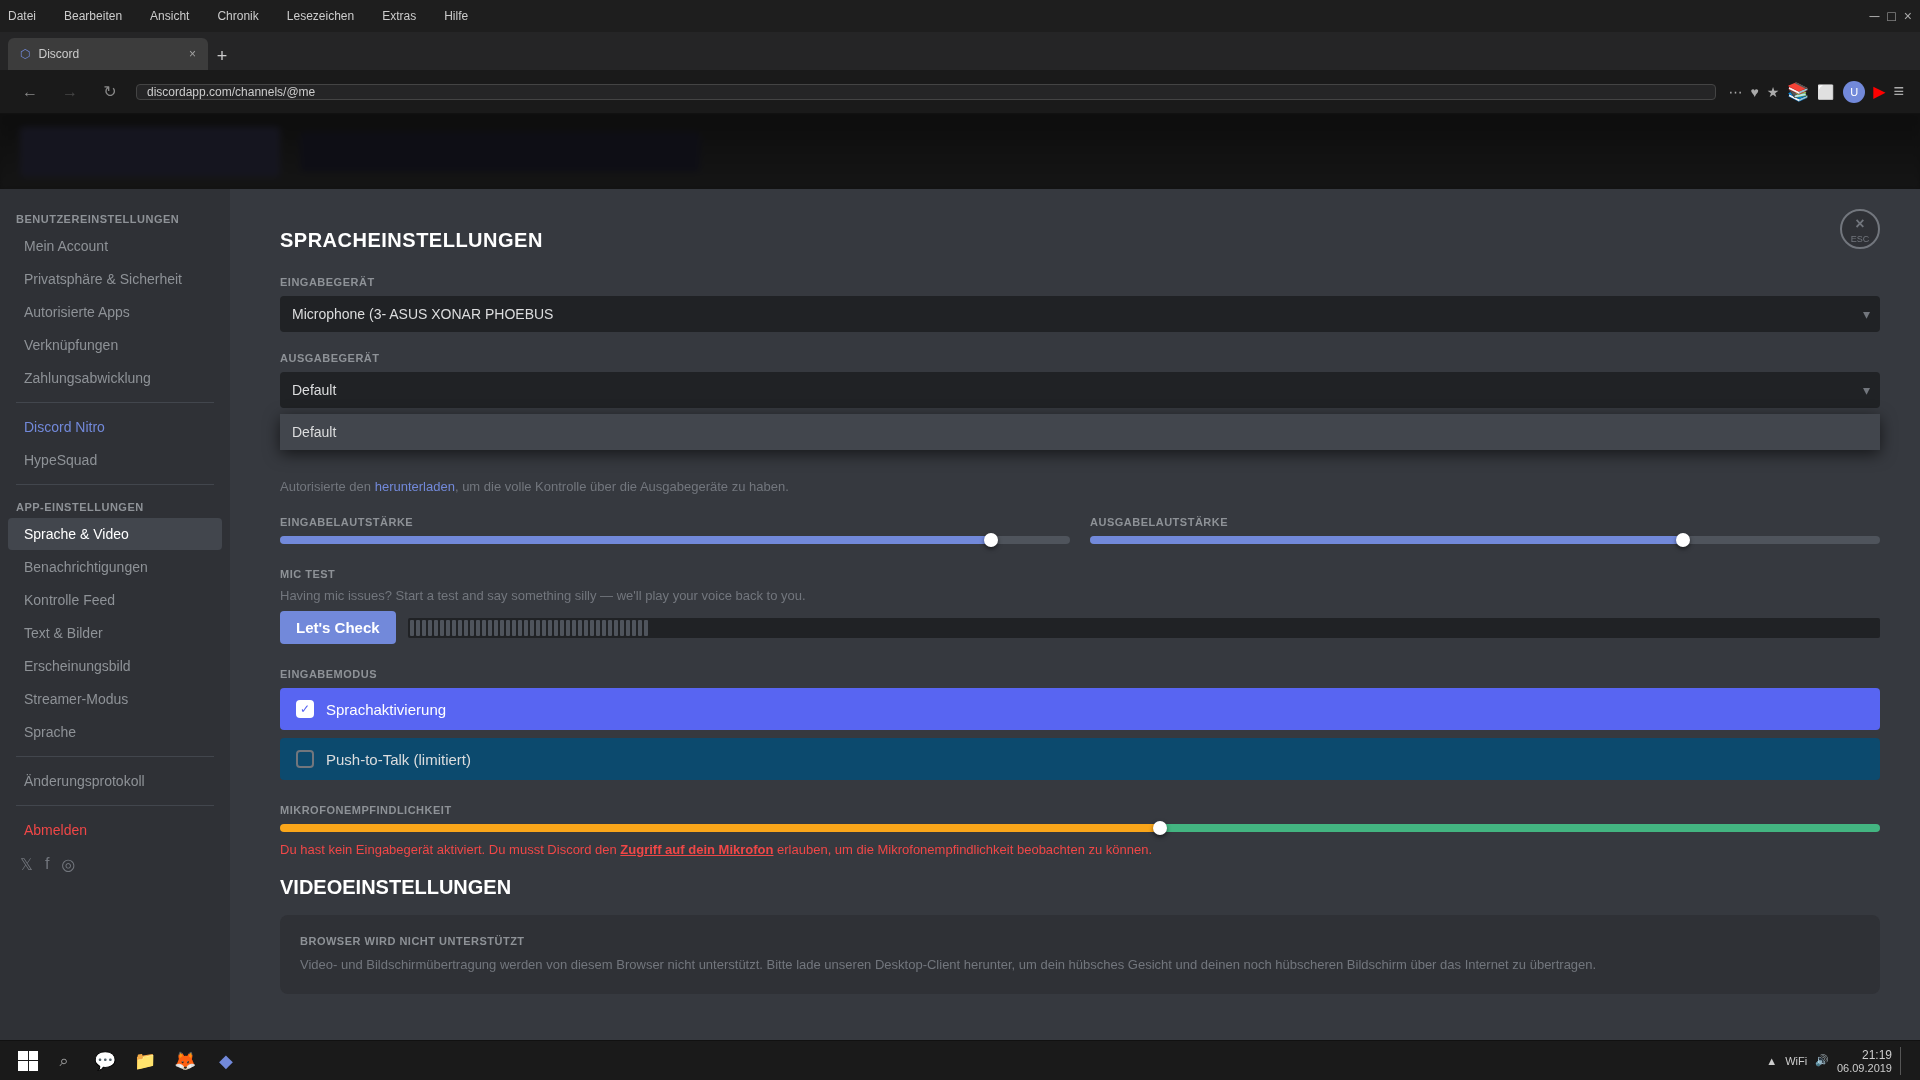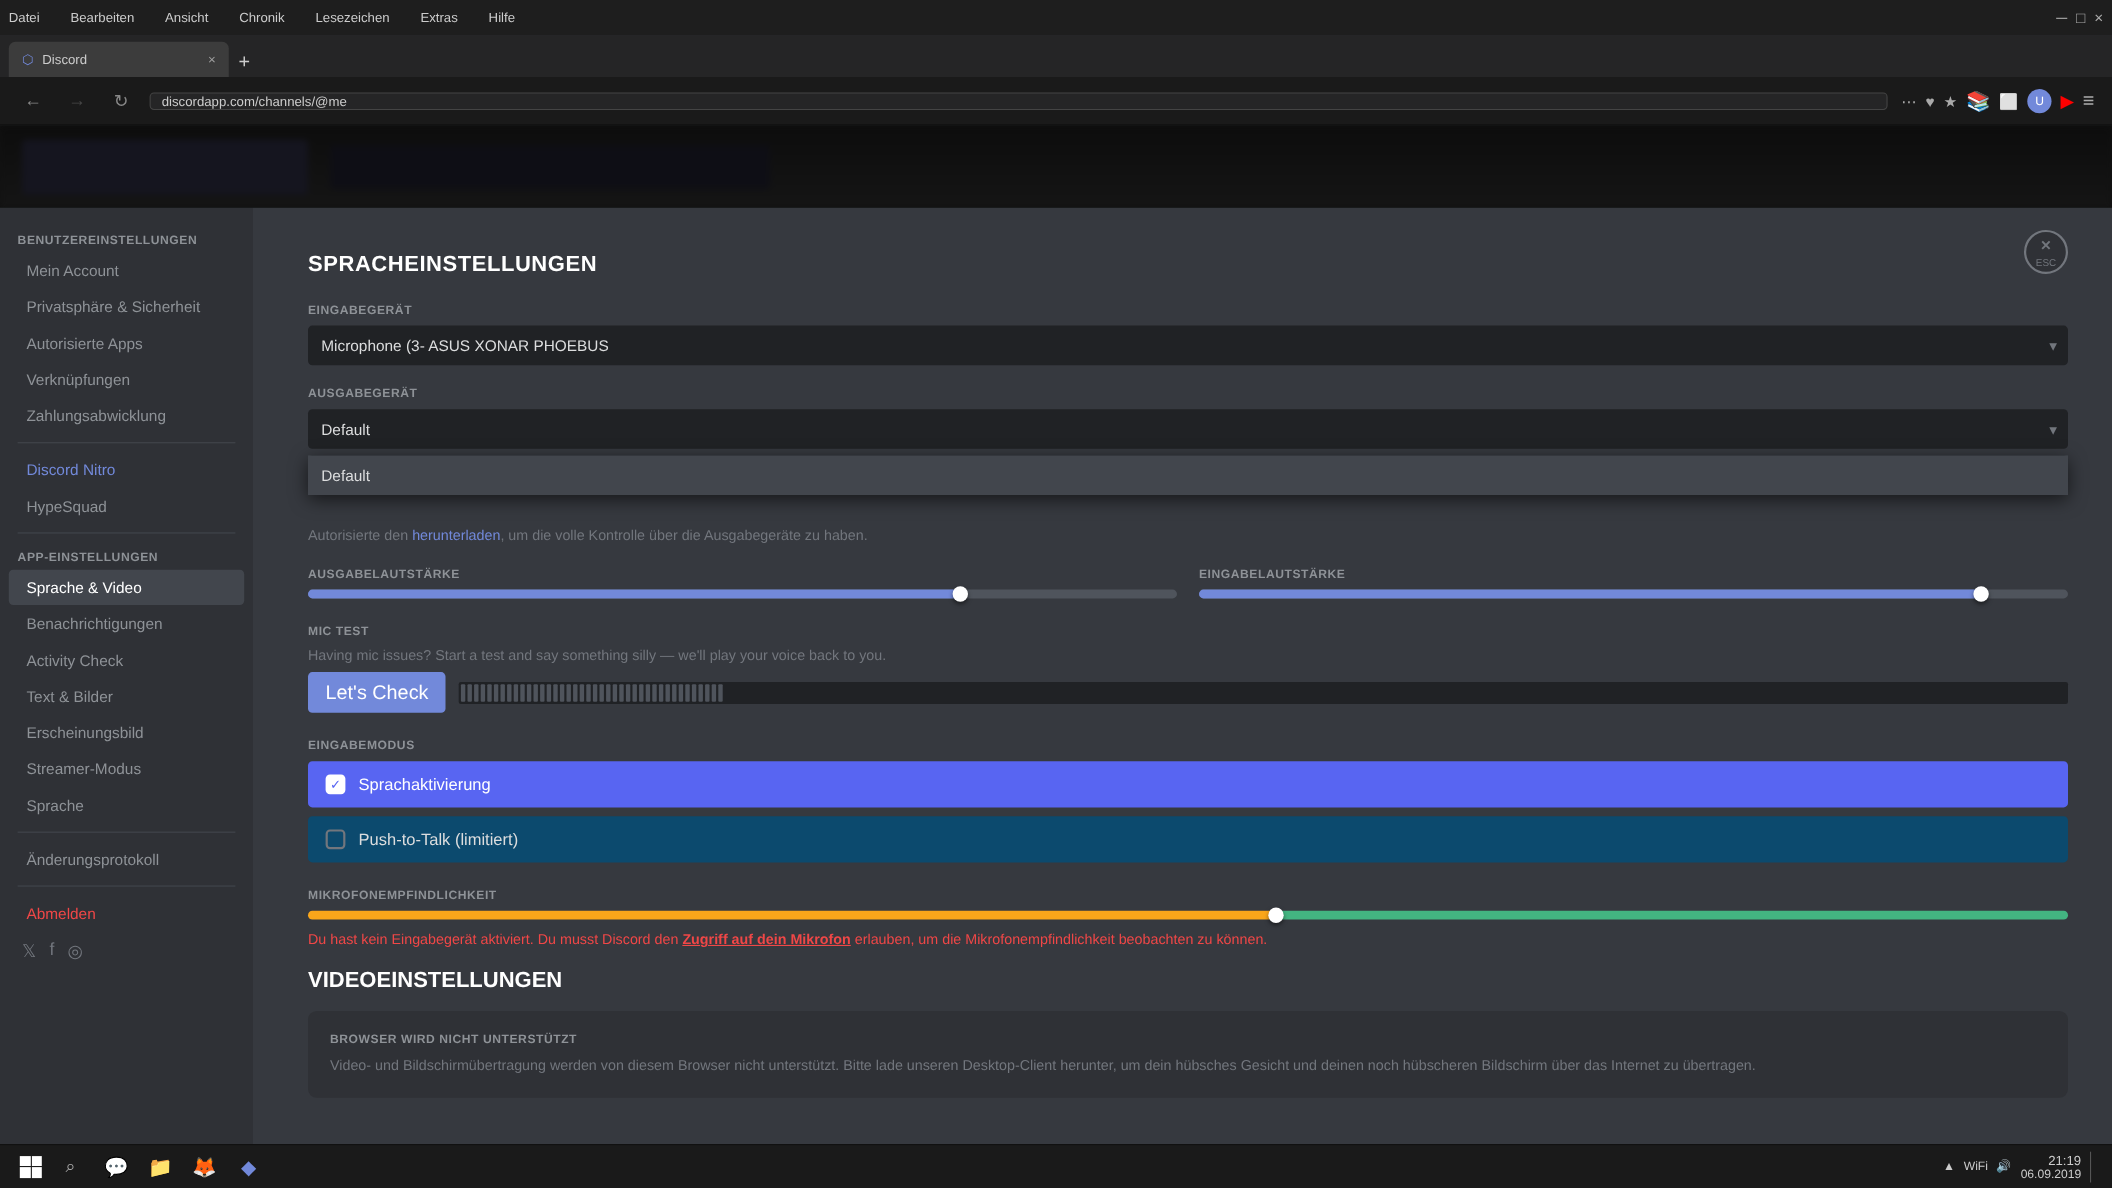--- a/index.html
+++ b/index.html
@@ -236,24 +236,24 @@
       gap: 12px;
       margin-top: 8px;
     }
     .mic-test-desc { font-size: 13px; color: #72767d; margin-top: 4px; }
     .lets-check-btn {
       background: #7289da;
       color: #fff;
       border: none;
       border-radius: 4px;
       padding: 8px 16px;
-      font-size: 18px;
+      font-size: 15px;
       cursor: pointer;
       white-space: nowrap;
-      font-weight: 400;
+      font-weight: 700;
     }
     .mic-meter {
       flex: 1;
       height: 20px;
       background: #202225;
       border-radius: 2px;
       display: flex;
       align-items: center;
       overflow: hidden;
       padding: 2px;
@@ -467,21 +467,21 @@
 
     <div class="sidebar-item discord-nitro">Discord Nitro</div>
     <div class="sidebar-item">HypeSquad</div>
 
     <div class="sidebar-divider"></div>
 
     <div class="sidebar-section-label">APP-EINSTELLUNGEN</div>
 
     <div class="sidebar-item active">Sprache &amp; Video</div>
     <div class="sidebar-item">Benachrichtigungen</div>
-    <div class="sidebar-item">Activity Check</div>
+    <div class="sidebar-item">Kontrolle Feed</div>
     <div class="sidebar-item">Text &amp; Bilder</div>
     <div class="sidebar-item">Erscheinungsbild</div>
     <div class="sidebar-item">Streamer-Modus</div>
     <div class="sidebar-item">Sprache</div>
 
     <div class="sidebar-divider"></div>
 
     <div class="sidebar-item">Änderungsprotokoll</div>
 
     <div class="sidebar-divider"></div>
@@ -527,31 +527,31 @@
           <div class="dropdown-item selected">Default</div>
         </div>
         <div class="helper-text" style="margin-top:70px;">
           <span>Autorisierte den </span><a>herunterladen</a><span>, um die volle Kontrolle über die Ausgabegeräte zu haben.</span>
         </div>
       </div>
     </div>
 
     <div class="sliders-row" style="margin-top:20px;">
       <div class="slider-col">
+        <div class="section-label">EINGABELAUTSTÄRKE</div>
+        <div class="slider-track">
+          <div class="slider-fill-blue" style="width:90%;"></div>
+          <div class="slider-thumb" style="left:90%;"></div>
+        </div>
+      </div>
+      <div class="slider-col">
         <div class="section-label">AUSGABELAUTSTÄRKE</div>
         <div class="slider-track">
           <div class="slider-fill-blue" style="width:75%;"></div>
           <div class="slider-thumb" style="left:75%;"></div>
-        </div>
-      </div>
-      <div class="slider-col">
-        <div class="section-label">EINGABELAUTSTÄRKE</div>
-        <div class="slider-track">
-          <div class="slider-fill-blue" style="width:90%;"></div>
-          <div class="slider-thumb" style="left:90%;"></div>
         </div>
       </div>
     </div>
 
     <div class="mic-test-section" style="margin-top:24px;">
       <div class="section-label">MIC TEST</div>
       <div class="mic-test-desc">Having mic issues? Start a test and say something silly — we'll play your voice back to you.</div>
       <div class="mic-test-row">
         <button class="lets-check-btn">Let's Check</button>
         <div class="mic-meter">

